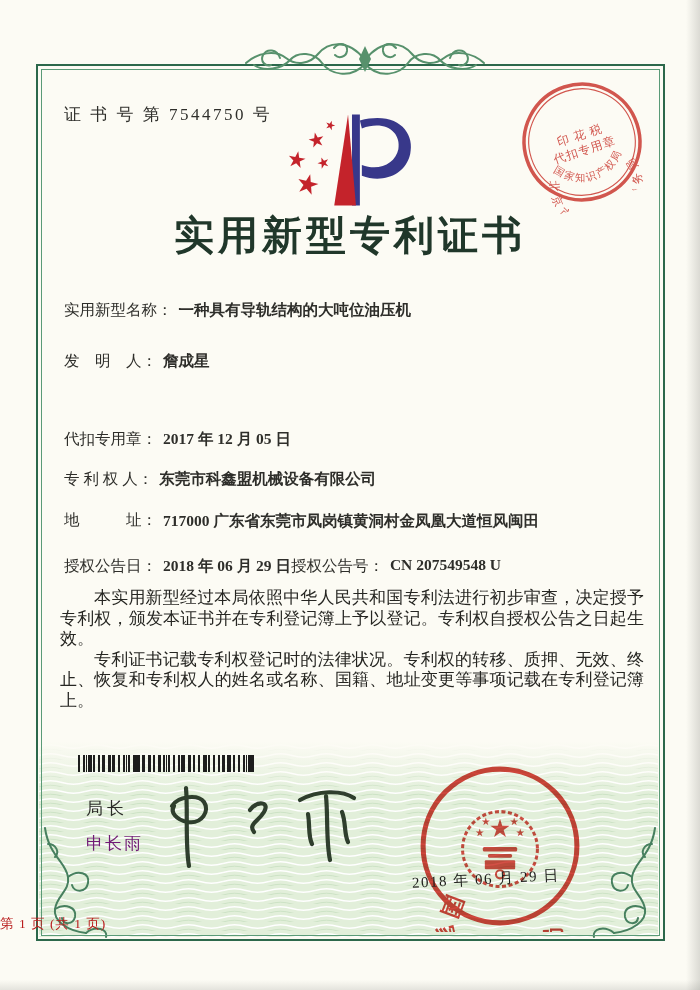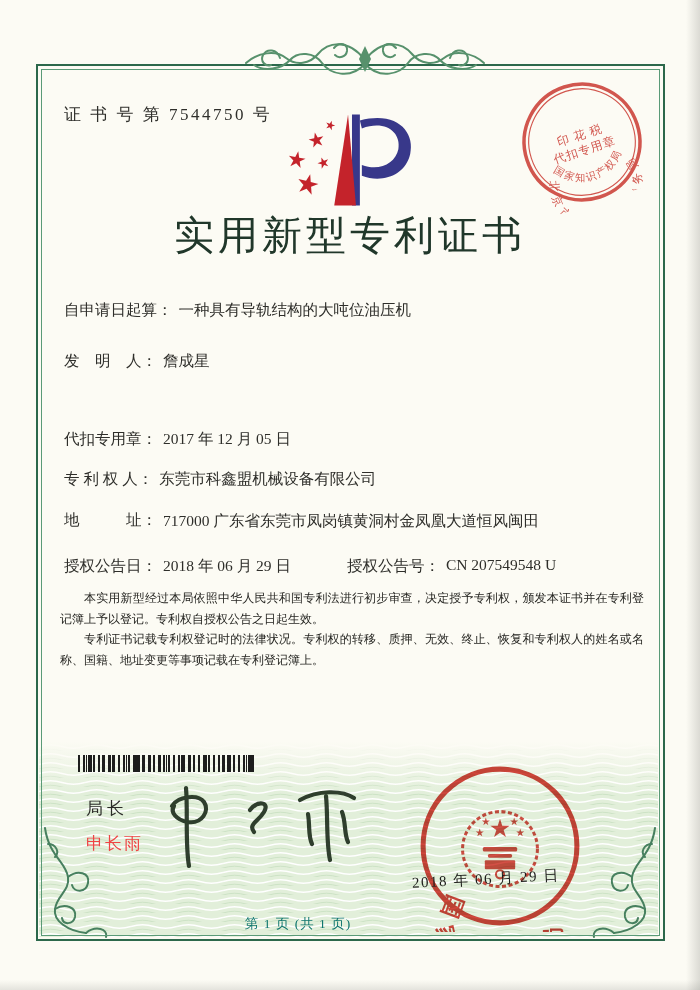--- a/index.html
+++ b/index.html
@@ -17,51 +17,51 @@
 
   
   .band{position:absolute;left:39px;top:742px;width:619px;height:195px;z-index:1;}
   .band-fade{position:absolute;left:39px;top:742px;width:619px;height:52px;z-index:2;
          background:linear-gradient(to bottom,#fcfbf4 0%,rgba(252,251,244,0) 100%);}
 
   .certno{position:absolute;left:64px;top:103px;font-size:17px;letter-spacing:2.5px;color:#2f2f2b;z-index:4;font-family:Liberation Serif, serif;}
 
   .logo{position:absolute;left:277px;top:110px;width:148px;height:100px;z-index:4;}
 
-  .title{position:absolute;left:0;top:208px;width:700px;text-align:center;font-size:40px;font-weight:400;
+  .title{position:absolute;left:0;top:208px;width:700px;text-align:center;font-size:40px;font-weight:700;
          letter-spacing:4px;color:#20372a;z-index:4;}
 
   .row{position:absolute;left:64px;display:flex;font-size:15.5px;color:#2e2e2a;z-index:4;white-space:nowrap;}
   .row .lab{flex:none;}
-  .row .val{margin-left:6px;}
+  .row .val{margin-left:6px;font-weight:bold;}
   .addr-lines div{white-space:nowrap;line-height:22px;}
-  .grant-pair2{margin-left:56px;display:flex;}
+  .grant-pair2{display:flex;}
 
   .bodytext{position:absolute;left:60px;top:588px;width:584px;z-index:4;
-            font-size:12px;line-height:20.5px;text-align:justify;color:#262622;}
+            font-size:17px;line-height:20.5px;text-align:justify;color:#262622;}
   .bodytext p{margin:0;text-indent:2em;}
 
   .barcode{position:absolute;left:78px;top:755px;width:176px;height:17px;z-index:4;
            background:
              repeating-linear-gradient(90deg,#1d1d1d 0 2px,transparent 2px 5px),
              repeating-linear-gradient(90deg,#1d1d1d 0 1px,transparent 1px 8px),
              repeating-linear-gradient(90deg,transparent 0 11px,#1d1d1d 11px 14px,transparent 14px 23px);}
 
   .sig-role{position:absolute;left:86px;top:797px;font-size:17px;letter-spacing:4px;color:#2b2b28;z-index:4;}
-  .sig-name{position:absolute;left:86px;top:832px;font-size:17px;letter-spacing:2px;color:#ef4444;z-index:4;}
+  .sig-name{position:absolute;left:86px;top:832px;font-size:17px;letter-spacing:2px;color:#701a75;z-index:4;}
   .sig-art{position:absolute;left:158px;top:776px;width:205px;height:100px;z-index:4;}
 
   .seal{position:absolute;left:414px;top:760px;width:172px;height:172px;z-index:5;mix-blend-mode:multiply;}
   .seal-date{position:absolute;left:412px;top:869px;width:180px;font-size:15px;letter-spacing:1.5px;
              color:#1d1d1b;z-index:6;transform:rotate(-3deg);white-space:nowrap;}
 
   .taxstamp{position:absolute;left:520px;top:80px;width:124px;height:124px;z-index:5;
             transform:rotate(-18deg);mix-blend-mode:multiply;opacity:0.9;}
 
-  .footer{position:absolute;left:0;top:915px;width:596px;text-align:center;font-size:13.5px;color:#0f766e;z-index:4;letter-spacing:1px;}
+  .footer{position:absolute;left:0;top:915px;width:596px;font-size:13.5px;color:#b91c1c;z-index:4;letter-spacing:1px;}
 
   .orn-top{position:absolute;left:238px;top:30px;width:254px;height:58px;z-index:4;}
   .orn-bl{position:absolute;left:40px;top:824px;width:86px;height:114px;z-index:2;transform:scaleX(-1);}
   .orn-br{position:absolute;left:574px;top:824px;width:86px;height:114px;z-index:2;}
 </style>
 </head>
 <body>
 
 <div class="page">
 
@@ -141,21 +141,21 @@
     <text x="60" y="57" text-anchor="middle" font-size="11.5" fill="#d0453e" letter-spacing="1">印 花 税</text>
     <text x="60" y="72" text-anchor="middle" font-size="11.5" fill="#d0453e" letter-spacing="1">代扣专用章</text>
     <text font-size="10" fill="#d0453e" letter-spacing="1.5" font-family="Liberation Serif,serif">
       <textPath href="#taxBot" startOffset="2">国家知识产权局</textPath>
     </text>
   </svg>
 
   <div class="title">实用新型专利证书</div>
 
   <div class="row" style="top:300px">
-    <span class="lab">自申请日起算：</span>
+    <span class="lab">实用新型名称：</span>
     <span class="val">一种具有导轨结构的大吨位油压机</span>
   </div>
   <div class="row" style="top:351px">
     <span class="lab">发　明　人：</span>
     <span class="val">詹成星</span>
   </div>
   <div class="row" style="top:429px">
     <span class="lab">代扣专用章：</span>
     <span class="val">2017 年 12 月 05 日</span>
   </div>

